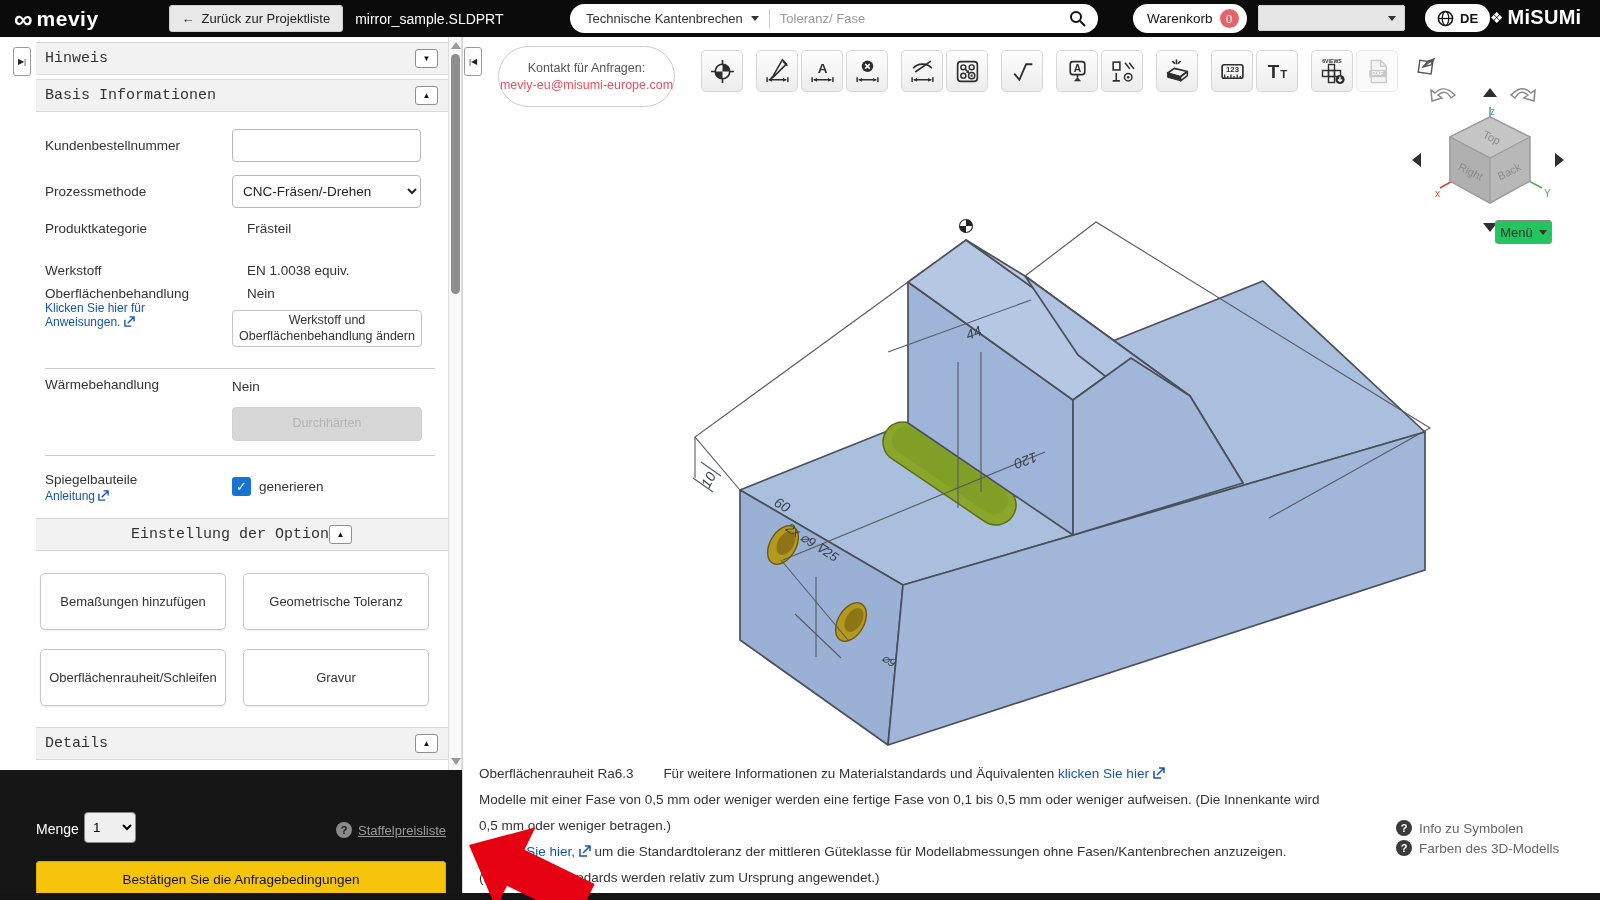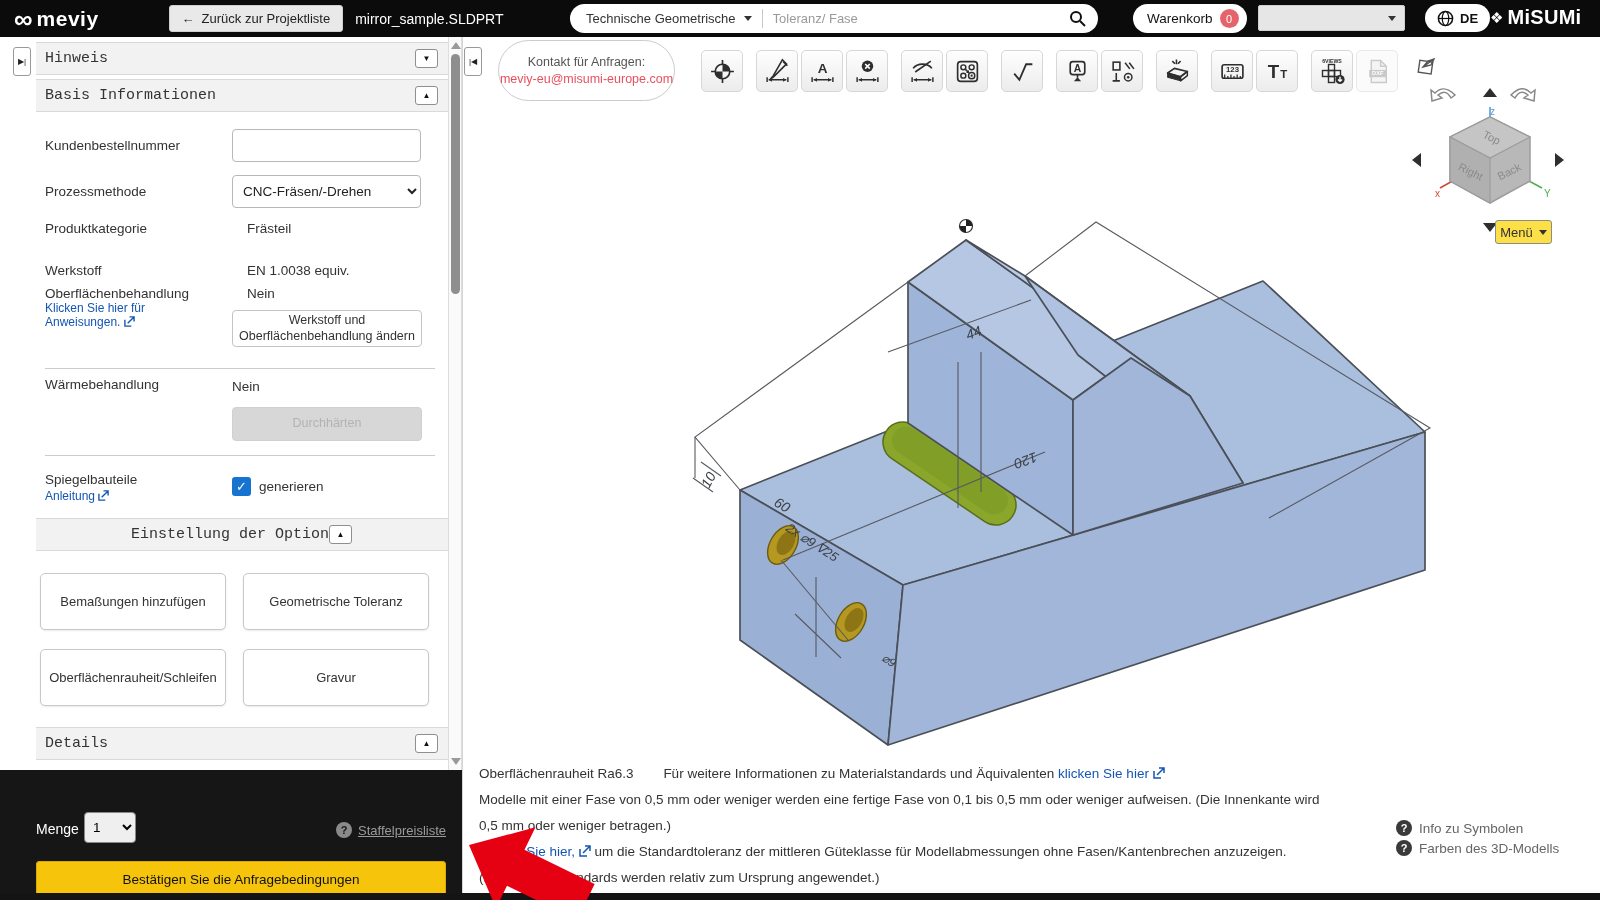--- a/index.html
+++ b/index.html
@@ -90,31 +90,31 @@
   .staffel .q { width:16px; height:16px; border-radius:50%; background:#8a8a8a; color:#161616; font-size:11px;
     font-weight:bold; display:flex; align-items:center; justify-content:center; }
   .staffel u { text-decoration:underline; }
   .confirm-btn { position:absolute; left:36px; top:91px; width:410px; height:37px; background:#f6c50b;
     border:1px solid #d8a900; border-radius:3px; font-size:13.5px; color:#111; cursor:pointer;
     font-family:"Liberation Sans",sans-serif; }
 
   
   .viewer { position:absolute; left:462px; top:37px; width:1138px; height:856px; background:#fff;
     border-left:1px solid #d5d5d5; }
-  .contact { position:absolute; left:35px; top:3px; width:177px; height:61px; border:1px solid #ccc;
+  .contact { position:absolute; left:35px; top:9px; width:177px; height:61px; border:1px solid #ccc;
     border-radius:31px; display:flex; flex-direction:column; align-items:center; justify-content:center; gap:3px; }
   .contact .l1 { font-size:12.5px; color:#555; }
   .contact .l2 { font-size:12.5px; color:#e8505e; }
   .tools { position:absolute; left:238px; top:13px; display:flex; gap:13px; }
   .tgroup { display:flex; gap:3px; }
   .tbtn { width:42px; height:42px; border:1px solid #d7d7d7; border-radius:5px;
     background:linear-gradient(#fefefe,#ececec); display:flex; align-items:center; justify-content:center;
     cursor:pointer; }
   .tbtn.dis { border-color:#e9e9e9; background:#fbfbfb; cursor:default; }
-  .menu-btn { position:absolute; left:1032px; top:183px; width:57px; height:24px; background:#fde047;
+  .menu-btn { position:absolute; left:1032px; top:183px; width:57px; height:24px; background:#22c55e;
     border:1px solid #8c8c8c; border-radius:3px; font-size:13px; color:#333; display:flex; align-items:center;
     justify-content:center; gap:6px; cursor:pointer; }
   .notes { position:absolute; left:16px; top:724px; width:848px; font-size:13.5px; line-height:26px; color:#333; }
   .notes .lnk { color:#1455b4; cursor:pointer; }
   .info-links { position:absolute; left:933px; top:781px; font-size:13.5px; color:#666; }
   .info-links .row { display:flex; align-items:center; gap:7px; height:20px; cursor:pointer; }
   .qdark { width:16px; height:16px; border-radius:50%; background:#3a3a3a; color:#fff; font-size:11px;
     font-weight:bold; display:flex; align-items:center; justify-content:center; }
   .bottom-strip { position:absolute; left:0; top:893px; width:1600px; height:7px; background:#141414; z-index:45; }
   .model-svg { position:absolute; left:170px; top:140px; }
@@ -134,21 +134,21 @@
       <span class="logo-text">meviy</span>
     </div>
     <button class="back-btn">
       <span>←</span>
       <span>Zurück zur Projektliste</span>
     </button>
     <span class="filename">mirror_sample.SLDPRT</span>
 
     <div class="search-pill">
       <div class="search-cat">
-        <span>Technische Geometrische</span>
+        <span>Technische Kantenbrechen</span>
         <span class="caret"></span>
       </div>
       <div class="search-div"></div>
       <input class="search-input" placeholder="Toleranz/ Fase" style="">
       <svg class="search-glass" width="17" height="17" viewBox="0 0 17 17">
         <circle cx="7" cy="7" r="5" fill="none" stroke="#111" stroke-width="2"></circle>
         <line x1="11" y1="11" x2="16" y2="16" stroke="#111" stroke-width="2"></line>
       </svg>
     </div>
 

